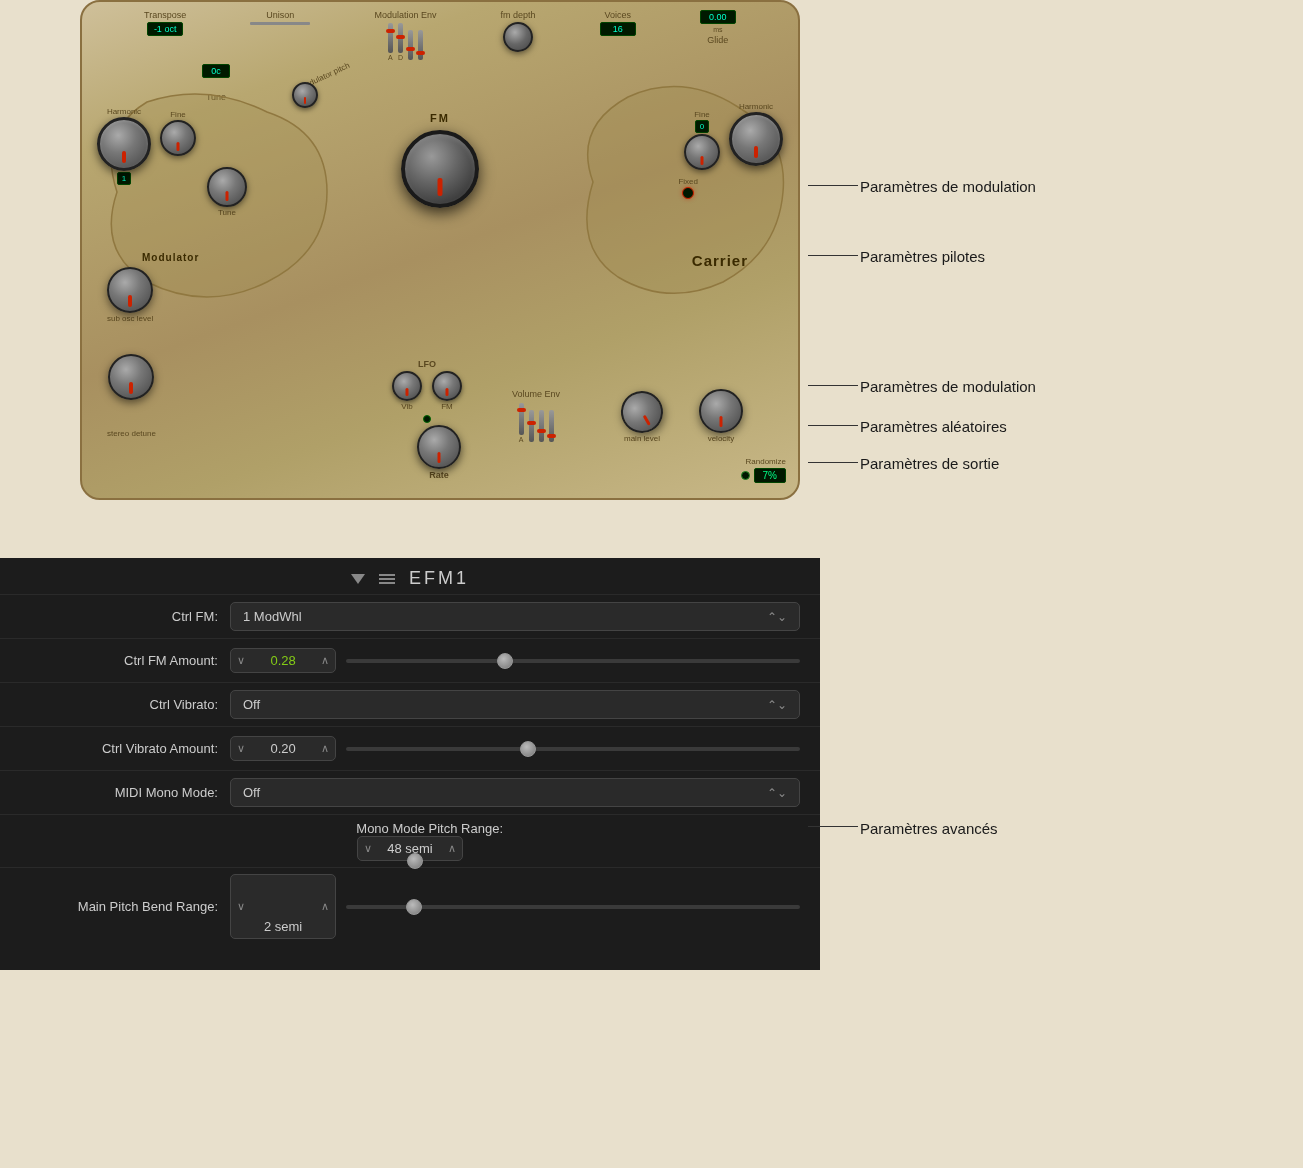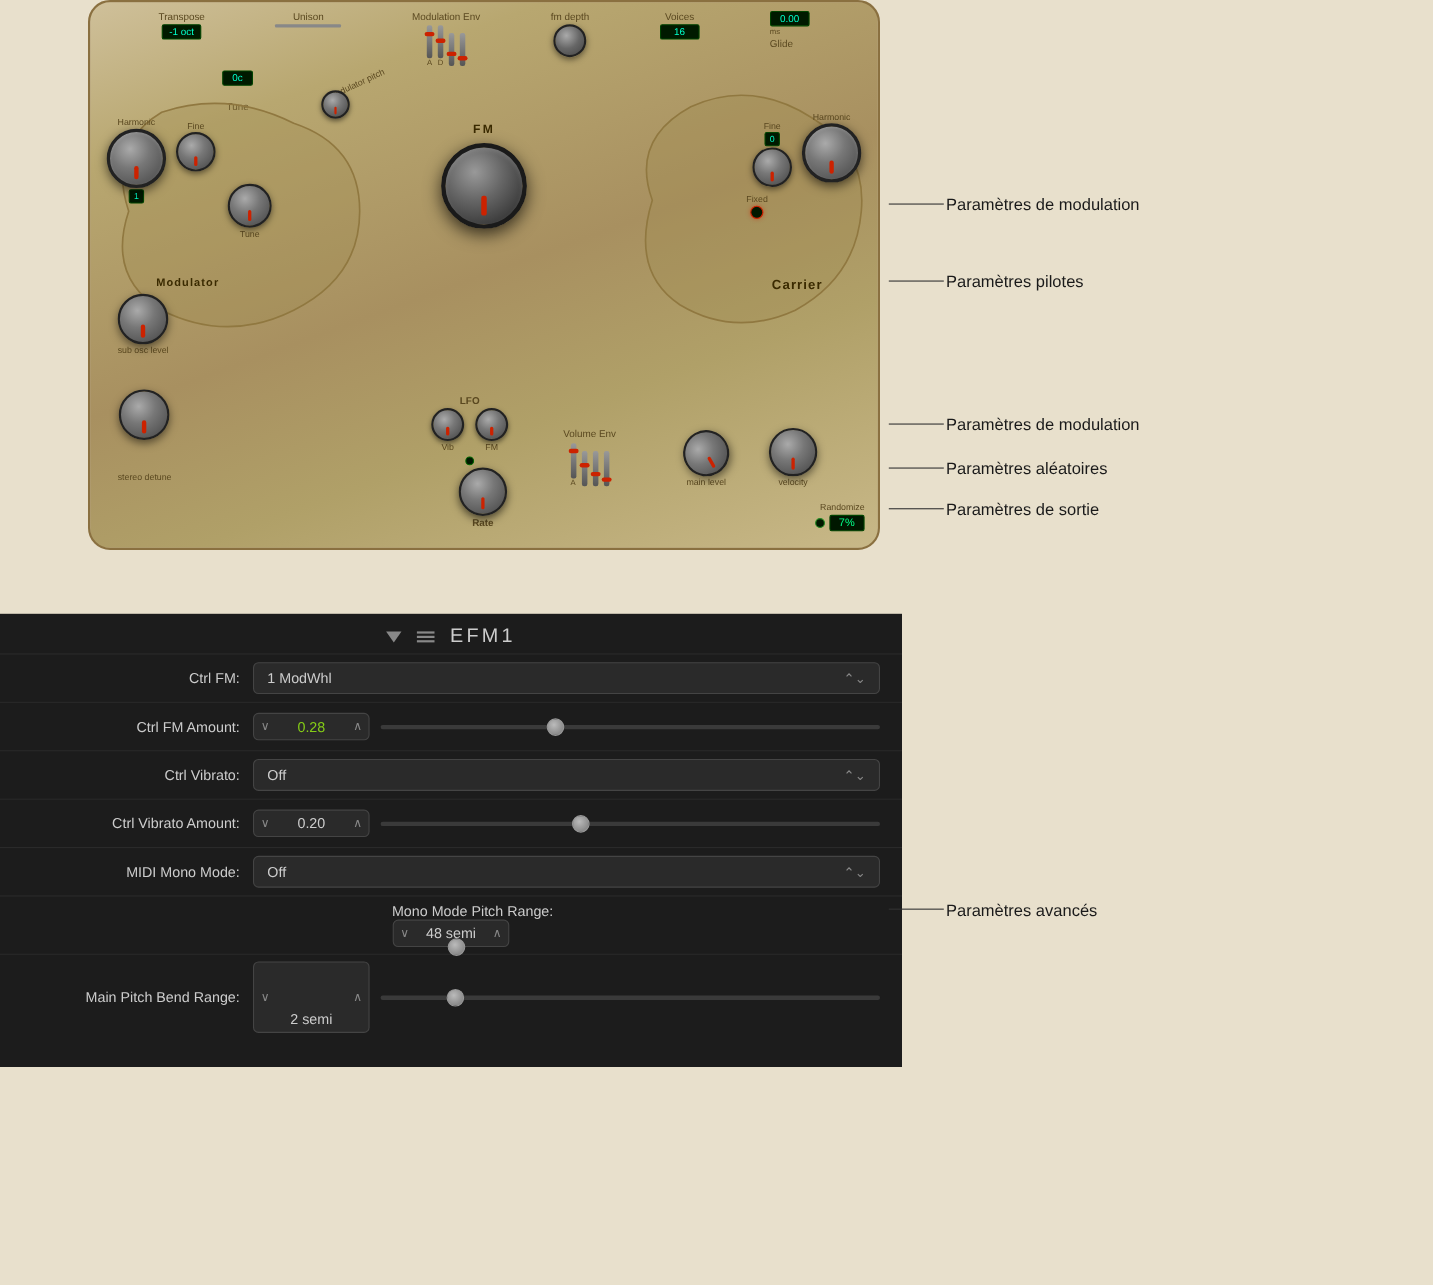--- a/index.html
+++ b/index.html
@@ -85,21 +85,21 @@
           <div style="font-size:9px;color:#5a4820;">fm depth</div>
 
           <div style="width:30px;height:30px;border-radius:50%;background:radial-gradient(circle at 38% 32%,#aaa,#666 50%,#444);border:2px solid #222;box-shadow:0 2px 6px rgba(0,0,0,0.5);"></div>
         </div>
 
         <div style="display:flex;flex-direction:column;align-items:center;gap:2px;">
           <div style="font-size:9px;color:#5a4820;">Voices</div>
           <div style="background:#001a00;color:#00ffcc;font-size:9px;padding:1px 8px;border-radius:2px;border:1px solid #004400;min-width:36px;text-align:center;">16</div>
         </div>
 
-        <div style="display:flex;flex-direction:column;gap:2px;">
+        <div style="display:flex;flex-direction:column;align-items:center;gap:2px;">
           <div style="background:#001a00;color:#00ffcc;font-size:9px;padding:1px 6px;border-radius:2px;border:1px solid #004400;min-width:36px;text-align:center;">0.00</div>
           <div style="font-size:7px;color:#5a4820;">ms</div>
           <div style="font-size:9px;color:#5a4820;">Glide</div>
         </div>
       </div>
 
       <div style="position:absolute; top:62px; left:120px; display:flex;flex-direction:column;align-items:center;gap:14px;">
         <div style="background:#001a00;color:#00ffcc;font-size:9px;padding:1px 6px;border-radius:2px;border:1px solid #004400;min-width:28px;text-align:center;">0c</div>
         <div style="font-size:9px;color:#5a4820;">Tune</div>
       </div>
@@ -133,21 +133,21 @@
         <div style="width:40px;height:40px;border-radius:50%;background:radial-gradient(circle at 38% 32%,#aaa,#777 40%,#444);border:2px solid #222;box-shadow:0 2px 6px rgba(0,0,0,0.5);position:relative;">
           <div style="position:absolute;width:3px;height:10px;background:#cc2200;left:50%;bottom:4px;transform:translateX(-50%);border-radius:2px;"></div>
         </div>
         <div style="font-size:8px;color:#5a4820;">Tune</div>
       </div>
 
       <svg style="position:absolute;top:70px;right:5px;" width="230" height="230" viewBox="0 0 230 230">
         <path d="M 30 110 Q 10 55 65 25 Q 120 0 175 35 Q 225 65 220 120 Q 215 180 160 210 Q 105 235 55 205 Q 10 175 30 110 Z" fill="rgba(160,140,80,0.3)" stroke="#907840" stroke-width="1.5"></path>
       </svg>
 
-      <div style="position:absolute;top:250px;right:50px;font-size:12px;color:#3a2a00;font-weight:bold;letter-spacing:1px;">Carrier</div>
+      <div style="position:absolute;top:250px;right:50px;font-size:15px;color:#3a2a00;font-weight:bold;letter-spacing:1px;">Carrier</div>
 
       <div style="position:absolute;top:100px;right:15px;display:flex;flex-direction:column;align-items:center;gap:1px;">
         <div style="font-size:8px;color:#5a4820;">Harmonic</div>
         <div style="width:54px;height:54px;border-radius:50%;background:radial-gradient(circle at 38% 32%,#aaa,#777 40%,#555 80%,#333);border:3px solid #222;box-shadow:0 3px 10px rgba(0,0,0,0.6),inset 0 1px 3px rgba(255,255,255,0.2);position:relative;">
           <div style="position:absolute;width:4px;height:12px;background:#cc2200;left:50%;bottom:5px;transform:translateX(-50%);border-radius:2px;"></div>
         </div>
       </div>
 
       <div style="position:absolute;top:108px;right:78px;display:flex;flex-direction:column;align-items:center;gap:1px;">
         <div style="font-size:8px;color:#5a4820;">Fine</div>

